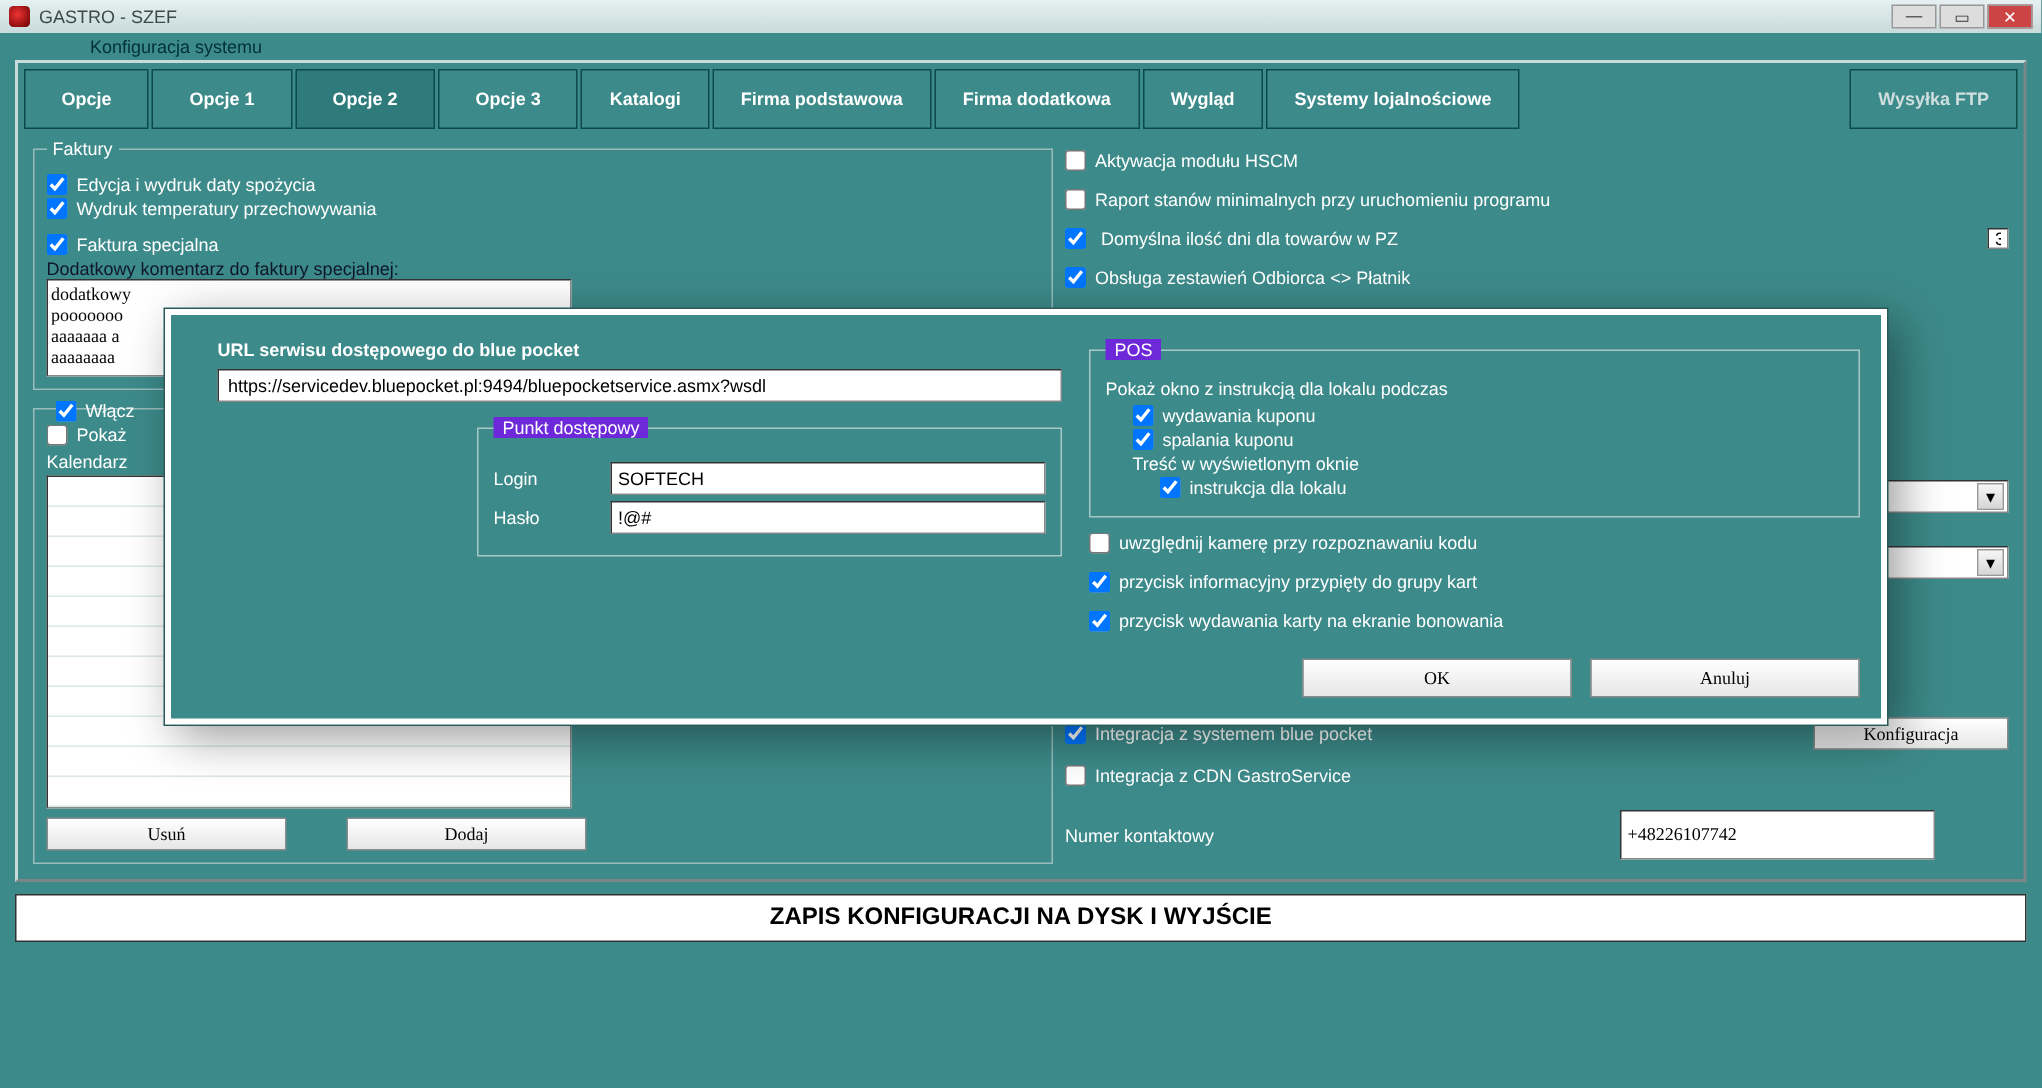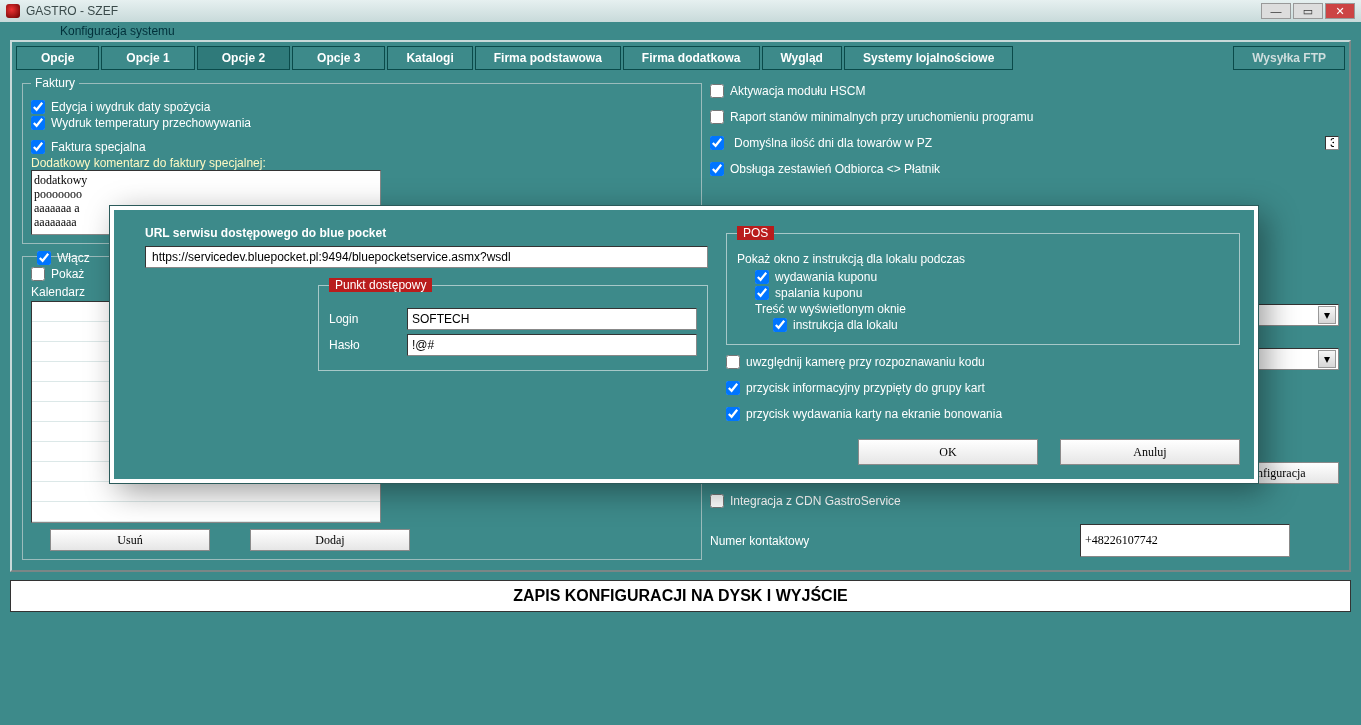--- a/index.html
+++ b/index.html
@@ -15,21 +15,21 @@
 
   
   .menubar { height:18px; color:#00303a; padding: 2px 0 0 60px; }
   .menubar span { }
 
   
   .outer-frame { margin: 0 10px; border: 2px outset #c9dada; background:#3d8a8a; padding: 4px; }
 
   
   .tabs { display:flex; gap:2px; }
-  .tab { flex:0 0 auto; padding: 4px 18px; border:1px solid #0a4a4a; background:#3d8a8a; color:#fff; font-weight:bold; height:24px; display:flex; align-items:center; }
+  .tab { flex:0 0 auto; padding: 4px 18px; border:1px solid #0a4a4a; background:#3d8a8a; color:#fff; font-weight:bold; height:40px; display:flex; align-items:center; }
   .tab.active { background:#2f7a7a; }
   .tab.ftp { color:#cfdede; margin-left:auto; }
   .tab.small { padding:4px 24px; }
 
   .body-area { display:flex; gap:8px; padding:6px; }
 
   fieldset.teal { border:1px solid #9bbcbc; padding:8px; color:#fff; }
   fieldset.teal > legend { color:#fff; padding:0 4px; }
 
   .col-left { width: 680px; display:flex; flex-direction:column; gap:6px; }
@@ -65,32 +65,32 @@
 
   
   .dialog { position:absolute; left:110px; top:206px; width:1148px; background:#3d8a8a; border:4px solid #fff; box-shadow: 0 0 0 1px #2b5a5a, 8px 8px 30px rgba(0,0,0,.4); }
   .dialog .dlg-title { background:linear-gradient(#f4f4f4,#dedede); height:24px; display:flex; align-items:center; padding:0 8px; color:#555; border-bottom:1px solid #aaa; }
   .dialog .dlg-body { display:flex; gap:18px; padding: 16px 14px 10px 14px; }
   .dialog .dl-col-left { width: 580px; display:flex; flex-direction:column; gap:10px;align-items:flex-end; }
   .dialog .dl-col-right { flex:1; display:flex; flex-direction:column; gap:8px; }
   .dialog .urlheader { color:#fff; font-weight:bold; margin-bottom:6px; }
 
   .dl-fieldset { border:1px solid #a7c8c8; padding:12px 10px 10px 10px; }
-  .dl-fieldset > legend { color:#fff; background:#b91c1c; padding:0 6px; }
+  .dl-fieldset > legend { color:#fff; background:#6d28d9; padding:0 6px; }
 
   .formrow { display:flex; align-items:center; gap:8px; margin:4px 0; }
   .formrow label { width:70px; color:#fff; }
   .formrow input { flex:0 0 290px; height:22px; border:1px inset #888; background:#fff; padding:2px 4px; }
 
   .dl-input { height:22px; border:1px inset #888; background:#fff; padding:2px 6px; width:563px; }
 
   .sub-indent { margin-left: 18px; }
   .sub-indent2 { margin-left: 36px; }
 
-  .dlg-buttons { display:flex; justify-content:flex-end; gap:22px; padding: 6px 14px 14px 14px; }
+  .dlg-buttons { display:flex; justify-content:flex-end; gap:12px; padding: 6px 14px 14px 14px; }
   .dlg-buttons .btn { width:180px; height:26px; }
 
 </style>
 </head>
 <body>
 
 <div class="titlebar">
   <div class="left">
     <div class="app-icon"></div>
     <span>GASTRO - SZEF</span>
@@ -132,21 +132,21 @@
           </div>
         <div class="chk">
             <input type="checkbox" checked="" style="">
             <span class="lbl">Wydruk temperatury przechowywania</span>
           </div>
         <div style="height:6px"></div>
         <div class="chk">
             <input type="checkbox" checked="" style="">
             <span class="lbl">Faktura specjalna</span>
           </div>
-        <div style="color:#fef9c3">Dodatkowy komentarz do faktury specjalnej:</div>
+        <div style="color:#0f172a">Dodatkowy komentarz do faktury specjalnej:</div>
         <div class="textarea" style="white-space:pre;">dodatkowy
 pooooooo
 aaaaaaa a
 aaaaaaaa</div>
       </fieldset>
 
       <fieldset class="teal" style="margin-top:6px;">
         <div class="chk" style="margin-top:-14px; margin-left:6px;">
             <input type="checkbox" checked="" style="">
             <span class="lbl">Włącz</span>
@@ -162,21 +162,21 @@
             <div class="row"></div>
             <div class="row"></div>
           <div class="row"></div>
             <div class="row"></div>
             <div class="row"></div>
             <div class="row"></div>
           <div class="row"></div>
             <div class="row"></div>
             <div class="row"></div>
         </div>
-        <div style="display:flex; gap:40px; margin-top:6px;margin-left:19px;">
+        <div style="display:flex; gap:40px; margin-top:6px;">
           <button class="btn wide-btn" style="width:160px;">Usuń</button>
           <button class="btn wide-btn" style="width:160px;">Dodaj</button>
         </div>
       </fieldset>
     </div>
 
     <div class="col-right">
       <div class="chk">
           <input type="checkbox" style="">
           <span class="lbl">Aktywacja modułu HSCM</span>

